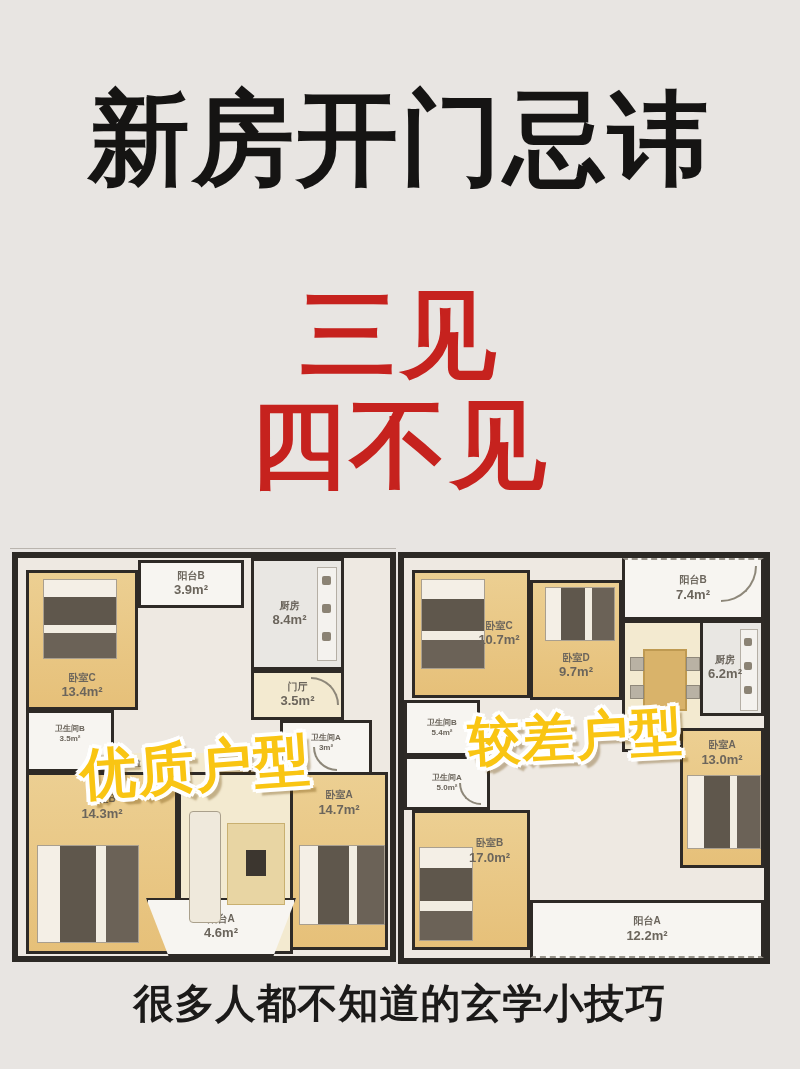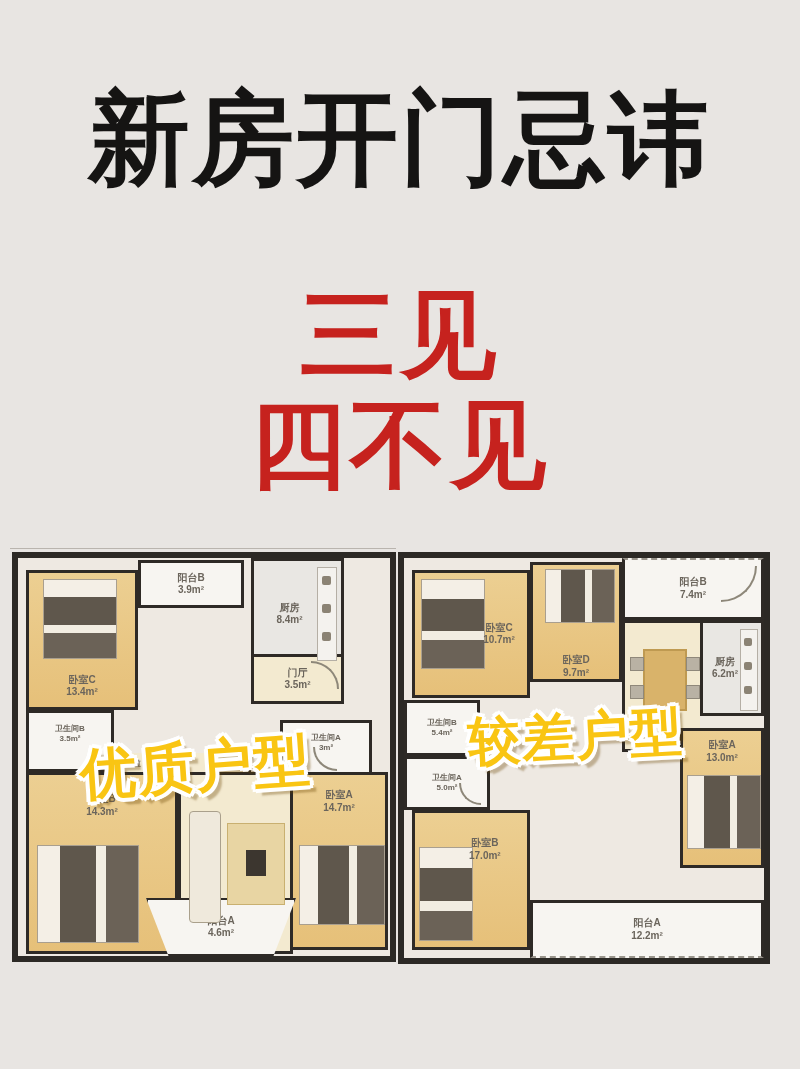--- a/index.html
+++ b/index.html
@@ -34,21 +34,21 @@
   .plan.right{ left:398px; top:552px; width:372px; height:412px; }
   .plan-topline{ position:absolute; left:10px; top:548px; width:386px; height:1px;
     background:#b9b4ae; }
   .room{
     position:absolute; box-sizing:border-box;
     border:3px solid #2e2a26;
     display:flex; align-items:center; justify-content:center;
   }
   .room .lbl{ text-align:center; color:#6b655c; line-height:1.25; z-index:3;font-weight:bold; }
   .room .lbl .rname{ display:block; font-size:10px; }
-  .room .lbl .rarea{ display:block; font-size:10px; }
+  .room .lbl .rarea{ display:block; font-size:13px; }
   .room.small .lbl .rname{ font-size:8px; }
   .room.small .lbl .rarea{ font-size:8px; }
   .wood{ background:linear-gradient(180deg,#eccf92,#e6c079); }
   .cream{ background:#f3ead0; }
   .whitebg{ background:#f7f5f1; }
   .graybg{ background:#e9e7e3; }
   .lbl-top{ align-items:flex-start; }
   .lbl-top .lbl{ margin-top:8px; }
   .dashed-top{ border-top:2px dashed #9a958c; }
   .dashed-bottom{ border-bottom:2px dashed #9a958c; }
@@ -119,21 +119,21 @@
         <div class="dot" style="left:4px;top:8px;width:9px;height:9px;"></div>
         <div class="dot" style="left:4px;top:36px;width:9px;height:9px;"></div>
         <div class="dot" style="left:4px;top:64px;width:9px;height:9px;"></div>
       </div>
       <div class="lbl" style="margin-right:16px;">
         <span class="rname">厨房</span>
         <span class="rarea">8.4m²</span>
       </div>
     </div>
 
-    <div class="room cream" style="left:233px;top:96px;width:93px;height:50px;">
+    <div class="room cream" style="left:233px;top:112px;width:93px;height:50px;">
       <div class="arc" style="right:2px;top:4px;width:26px;height:26px;"></div>
       <div class="lbl">
         <span class="rname">门厅</span>
         <span class="rarea">3.5m²</span>
       </div>
     </div>
 
     <div class="room whitebg small" style="left:8px;top:152px;width:88px;height:62px;">
       <div class="lbl" style="margin-bottom:14px;">
         <span class="rname">卫生间B</span>
@@ -189,21 +189,21 @@
   <div class="plan right">
 
     <div class="room wood" style="left:8px;top:12px;width:118px;height:128px;">
       <div class="furn bed vert" style="left:6px;top:6px;width:62px;height:88px;"></div>
       <div class="lbl" style="margin-left:56px;">
         <span class="rname">卧室C</span>
         <span class="rarea">10.7m²</span>
       </div>
     </div>
 
-    <div class="room wood" style="left:126px;top:4px;width:92px;height:120px;align-items:flex-end;">
+    <div class="room wood" style="left:126px;top:22px;width:92px;height:120px;">
       <div class="furn bed" style="left:12px;top:4px;width:68px;height:52px;"></div>
       <div class="lbl" style="margin-top:52px;">
         <span class="rname">卧室D</span>
         <span class="rarea">9.7m²</span>
       </div>
     </div>
 
     <div class="room whitebg dashed-top" style="left:218px;top:0px;width:142px;height:62px;">
       <div class="arc" style="right:4px;top:6px;width:34px;height:34px;transform:rotate(90deg);"></div>
       <div class="lbl">
@@ -269,14 +269,15 @@
       <div class="lbl">
         <span class="rname">阳台A</span>
         <span class="rarea">12.2m²</span>
       </div>
     </div>
   </div>
 
   <div class="overlay-cap left">优质户型</div>
   <div class="overlay-cap right">较差户型</div>
 
+  <div class="footer-line">很多人都不知道的玄学小技巧</div>
 
 </div>
 
 </body></html>

